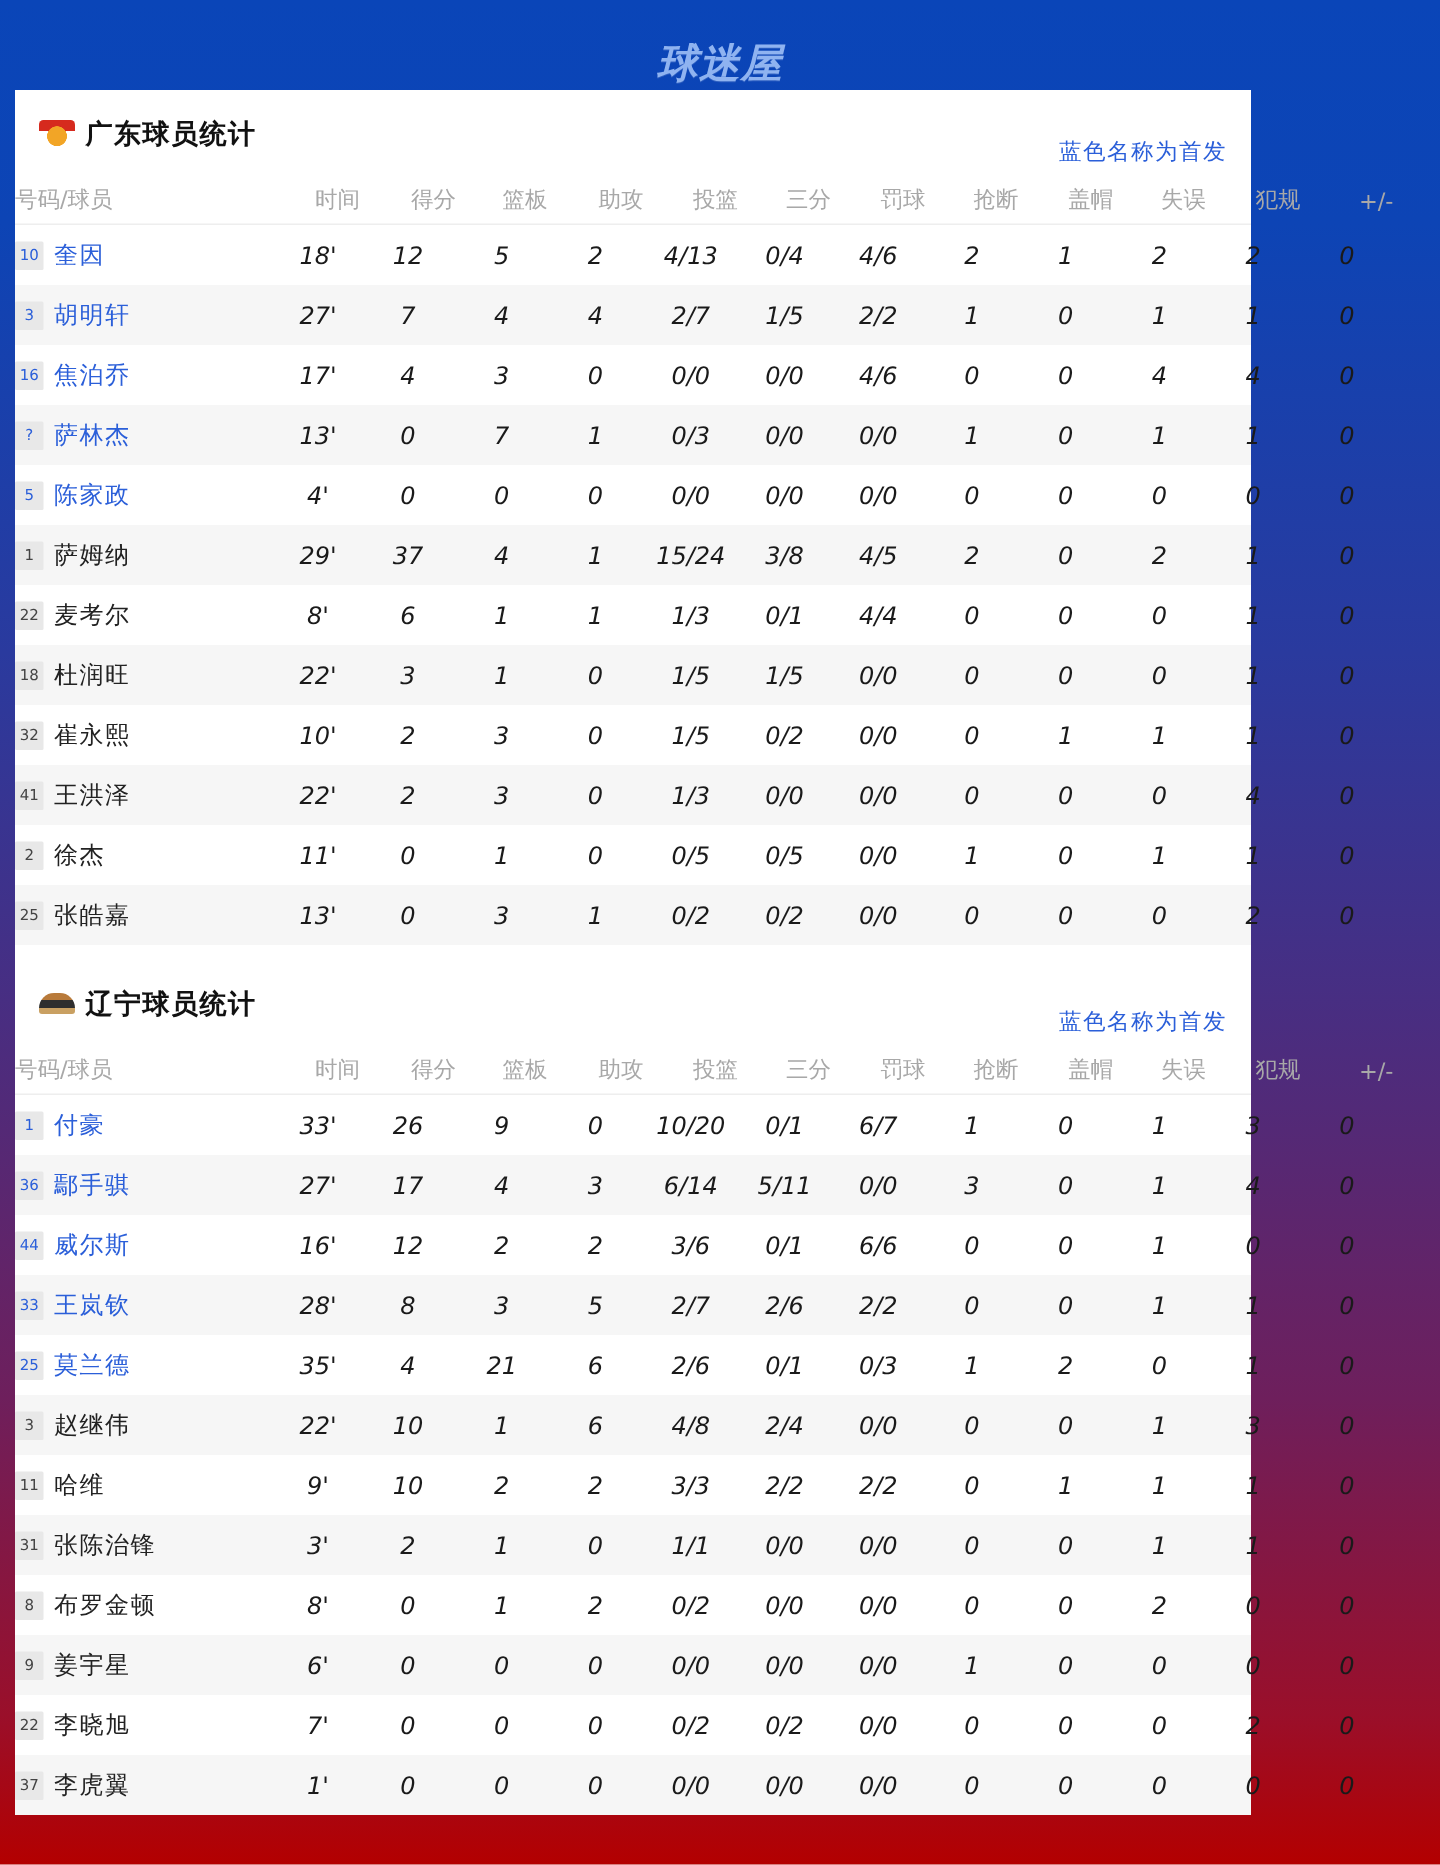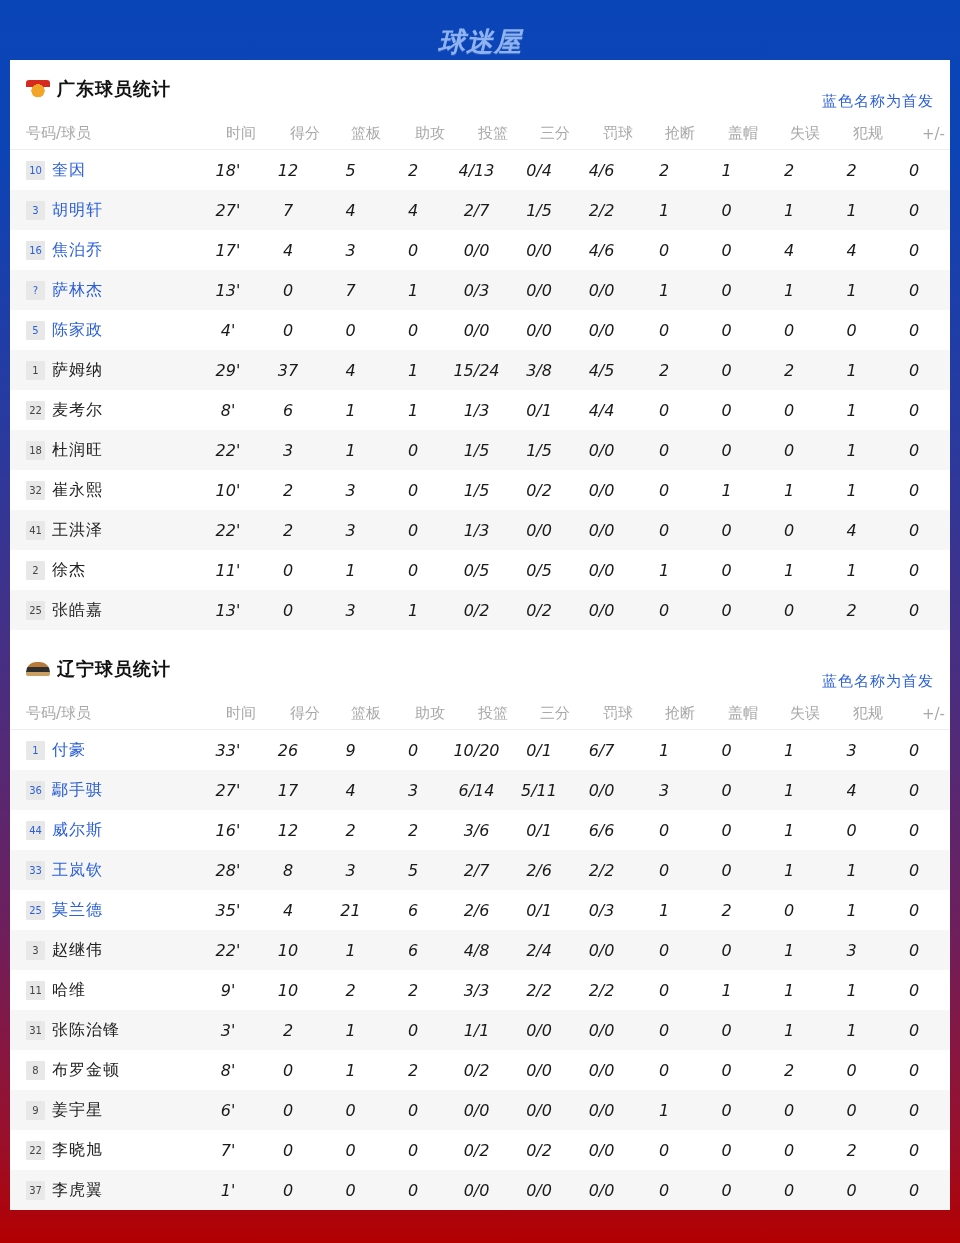--- a/index.html
+++ b/index.html
@@ -12,21 +12,21 @@
   .top-header {
     height: 60px;
     display: flex; align-items: flex-end; justify-content: center;
   }
   .brand-logo {
     font-size: 27px; font-weight: bold; font-style: italic;
     color: #8fb3f0; letter-spacing: 1px;
     text-shadow: 0 1px 0 rgba(255,255,255,0.15);
   }
   .card {
-    position: absolute; left: 10px; top: 60px; width: 940px; height: 1142px;
+    position: absolute; left: 10px; top: 60px; width: 824px; height: 1142px;
     background: #ffffff;
   }
   .section { position: relative; }
   .section-head {
     height: 58px; display: flex; align-items: center;
     padding: 0 16px;
   }
   .team-logo {
     width: 24px; height: 18px; margin-right: 7px; position: relative;
   }
@@ -43,21 +43,20 @@
   .section-title {
     font-size: 18px; color: #111; font-weight: bold; letter-spacing: 1px;
   }
   .starter-note {
     margin-left: auto; font-size: 15px; color: #2b5fd9; letter-spacing: 1px; margin-top: 24px;
   }
   .thead, .row {
     display: grid;
     grid-template-columns: 174px 56px 64px 61px 64px 63px 62px 63px 62px 63px 62px 63px 62px;
     align-items: center;
-    padding-left: 16px;
   }
   .thead {
     height: 32px; color: #a8a8a8; font-size: 15px;
     border-bottom: 1px solid #eeeeee;
   }
   .thead .c { text-align: right; }
   .thead .c0 { text-align: left; }
   .row { height: 40px; font-size: 16px; color: #1a1a1a; }
   .row:nth-child(even) { background: #f6f6f6; }
   .row .c { text-align: center; font-style: italic; }

